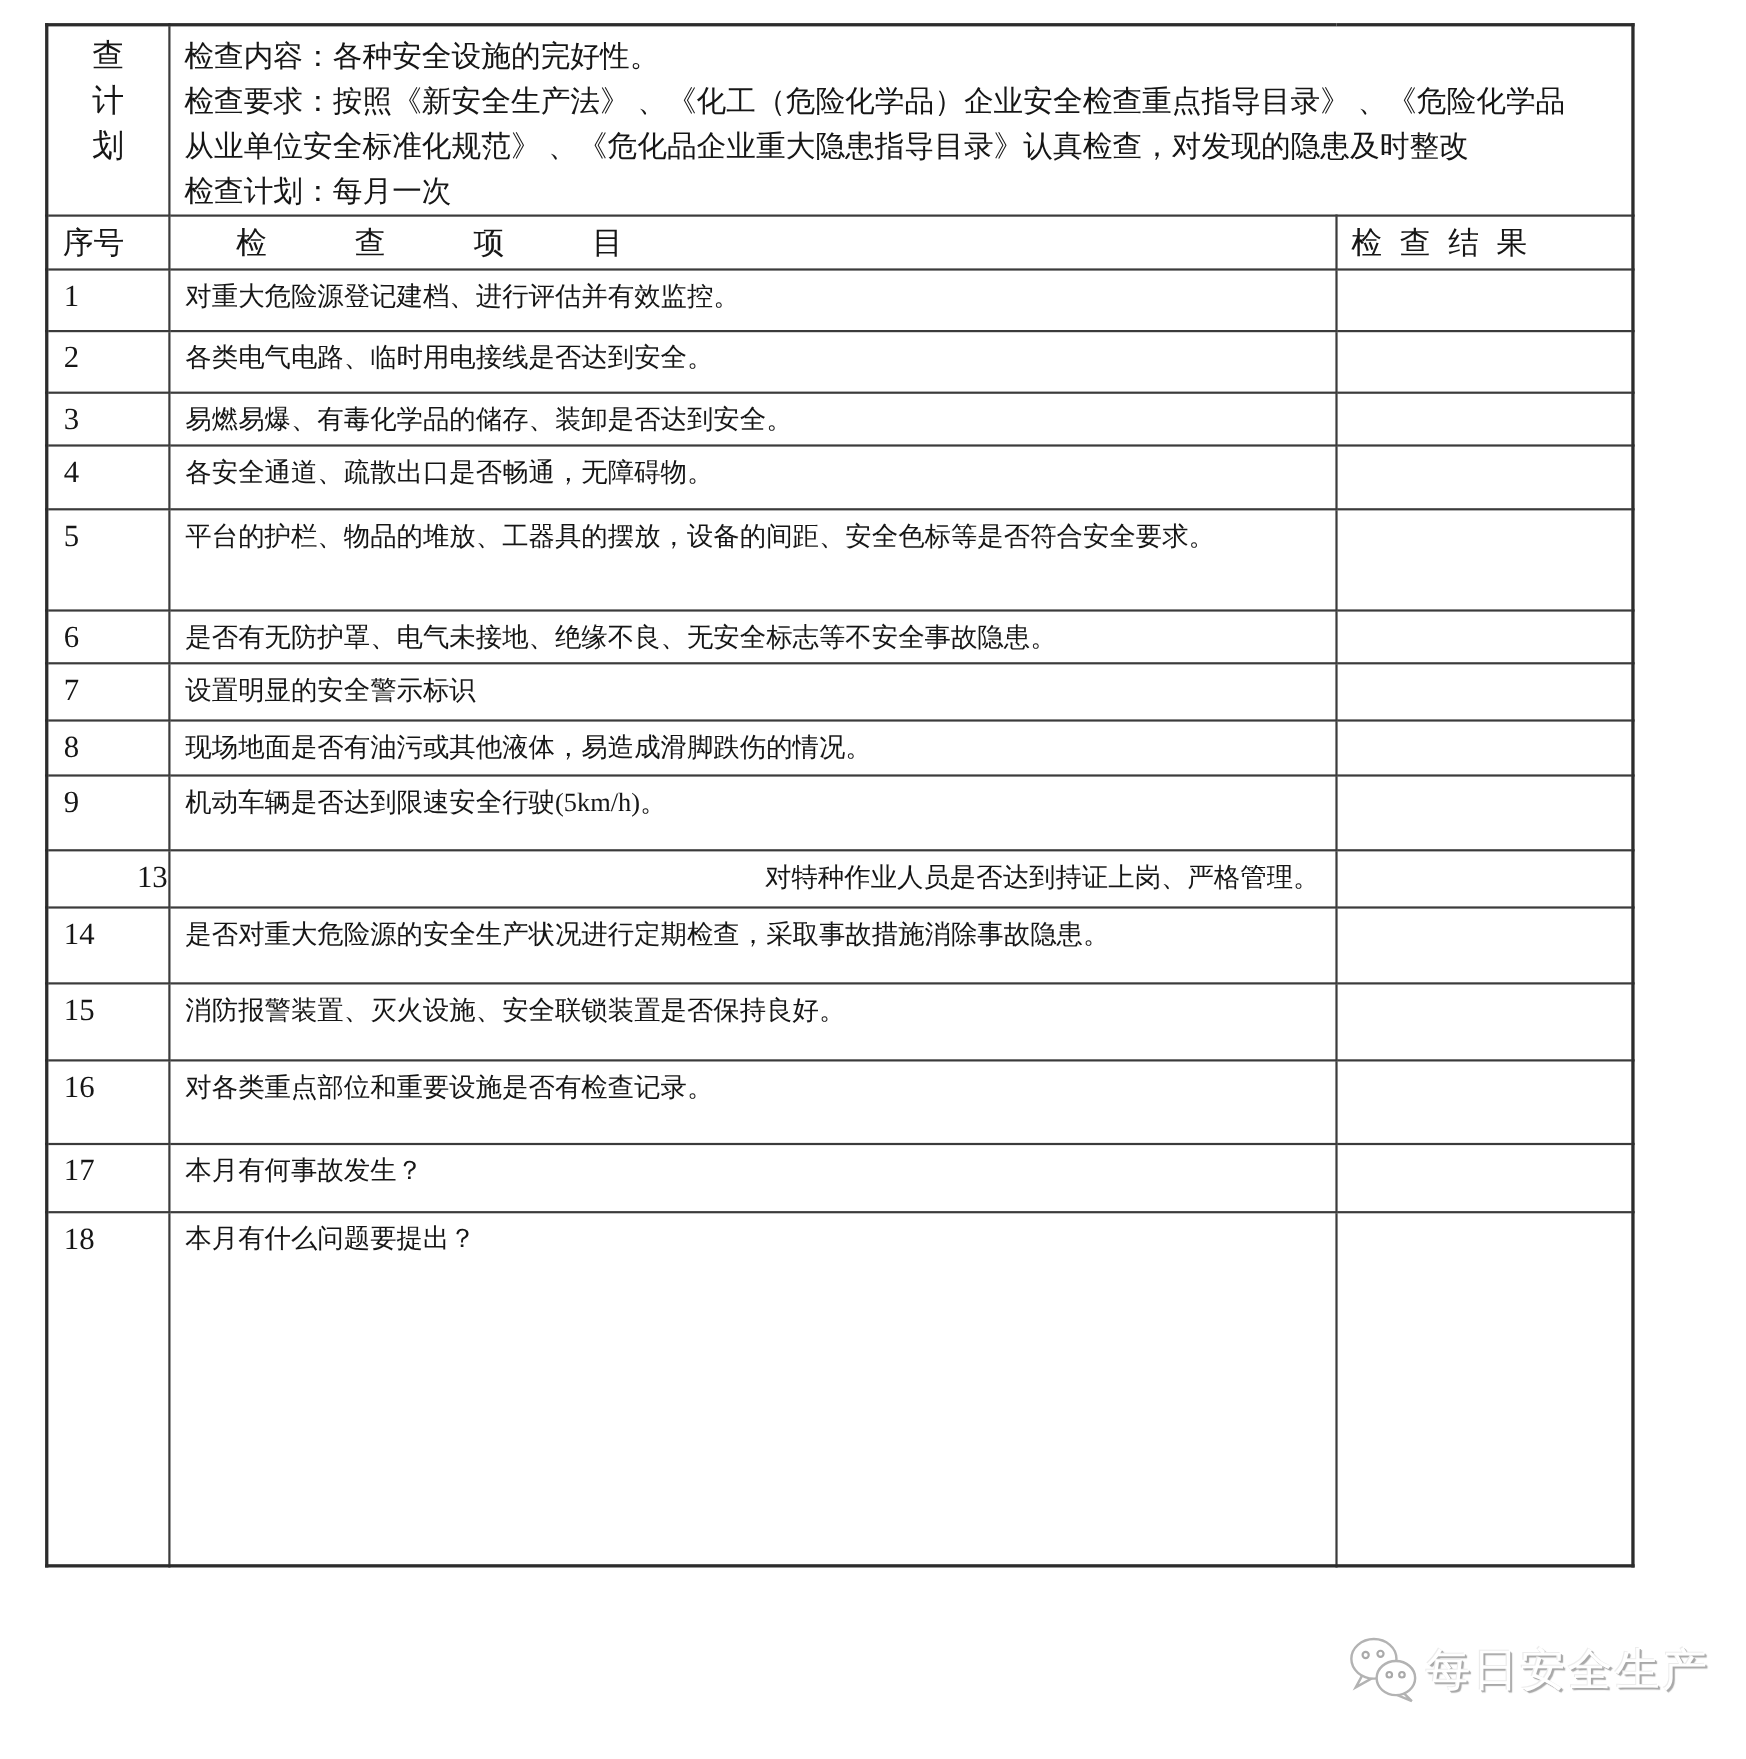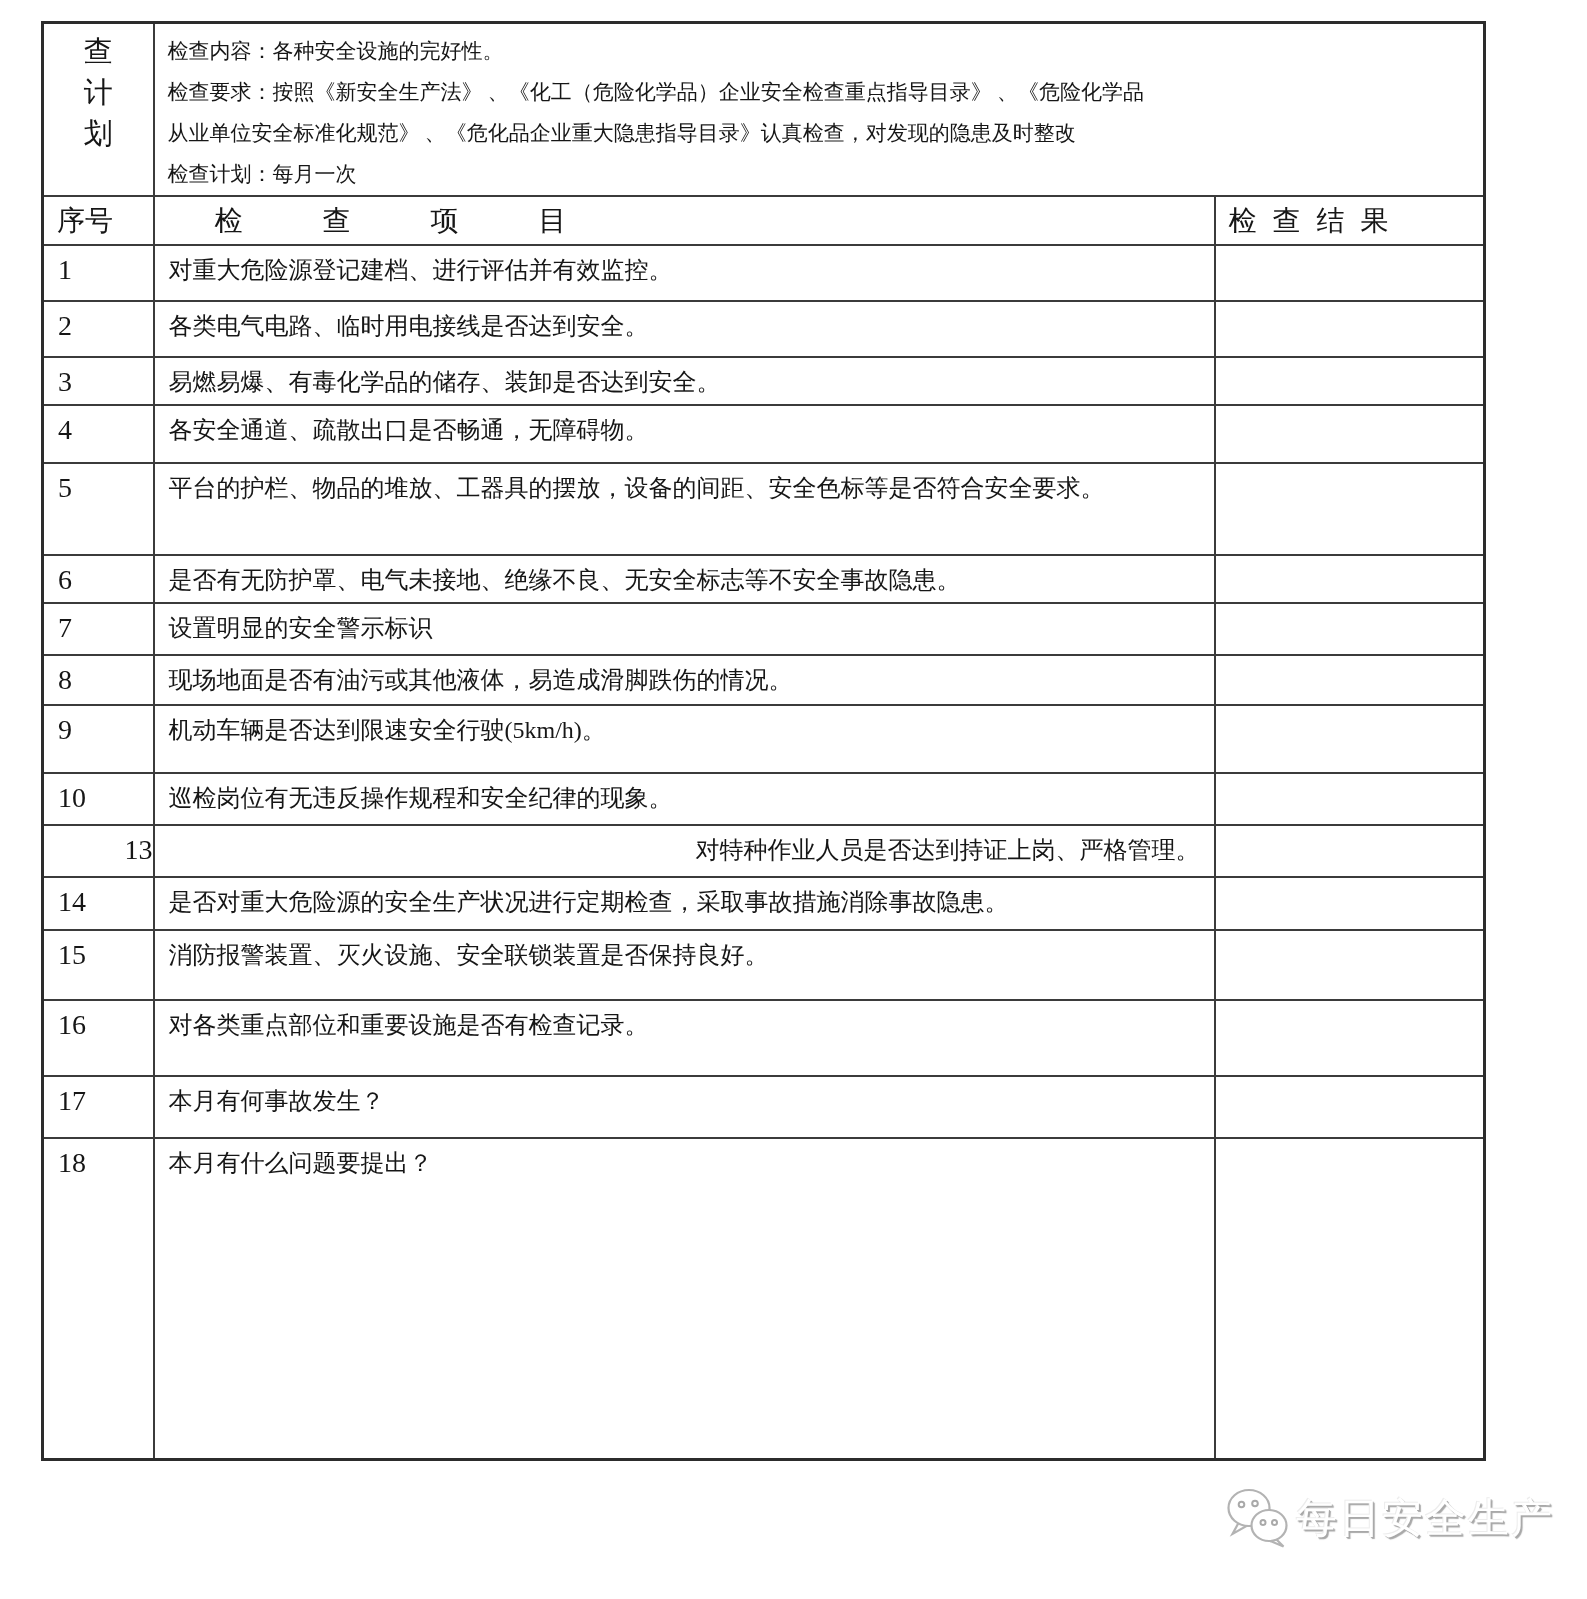--- a/index.html
+++ b/index.html
@@ -22,21 +22,21 @@
   table.doc { border:3px solid #2c2c2c; }
   table.doc td { border:2px solid #3b3b3b; }
 
   
   .plan-label {
     vertical-align:top; text-align:center;
     font-size:29px; line-height:41px; padding-top:7px;
   }
   .plan-content {
     vertical-align:top;
-    font-size:21px; line-height:41px;
+    font-size:27px; line-height:41px;
     padding:7px 6px 0 13px;
     white-space:nowrap; overflow:hidden;
   }
 
   
   .hdr { font-size:28px; vertical-align:middle; }
   .hdr-no     { padding-left:13px; }
   .hdr-item   { padding-left:60px; letter-spacing:80px; white-space:nowrap; overflow:hidden; }
   .hdr-result { padding-left:13px; letter-spacing:16px; white-space:nowrap; overflow:hidden;margin-top:27px; }
 
@@ -126,31 +126,26 @@
         <tr style="height: 50px;">
           <td class="cell-no">8</td>
           <td class="cell-item">现场地面是否有油污或其他液体，易造成滑脚跌伤的情况。</td>
           <td class="cell-result"></td>
         </tr>
         <tr style="height: 68px;">
           <td class="cell-no">9</td>
           <td class="cell-item">机动车辆是否达到限速安全行驶(5km/h)。</td>
           <td class="cell-result"></td>
         </tr>
-        <tr style="height: 52px;">
-          <td class="cell-no">10</td>
-          <td class="cell-item">巡检岗位有无违反操作规程和安全纪律的现象。</td>
-          <td class="cell-result"></td>
-        </tr>
         <tr style="height: 52px; text-align: right;">
           <td class="cell-no">13</td>
           <td class="cell-item">对特种作业人员是否达到持证上岗、严格管理。</td>
           <td class="cell-result"></td>
         </tr>
-        <tr style="height: 53px;">
+        <tr style="height: 69px;">
           <td class="cell-no">14</td>
           <td class="cell-item">是否对重大危险源的安全生产状况进行定期检查，采取事故措施消除事故隐患。</td>
           <td class="cell-result"></td>
         </tr>
         <tr style="height: 70px;">
           <td class="cell-no">15</td>
           <td class="cell-item">消防报警装置、灭火设施、安全联锁装置是否保持良好。</td>
           <td class="cell-result"></td>
         </tr>
         <tr style="height: 76px;">

